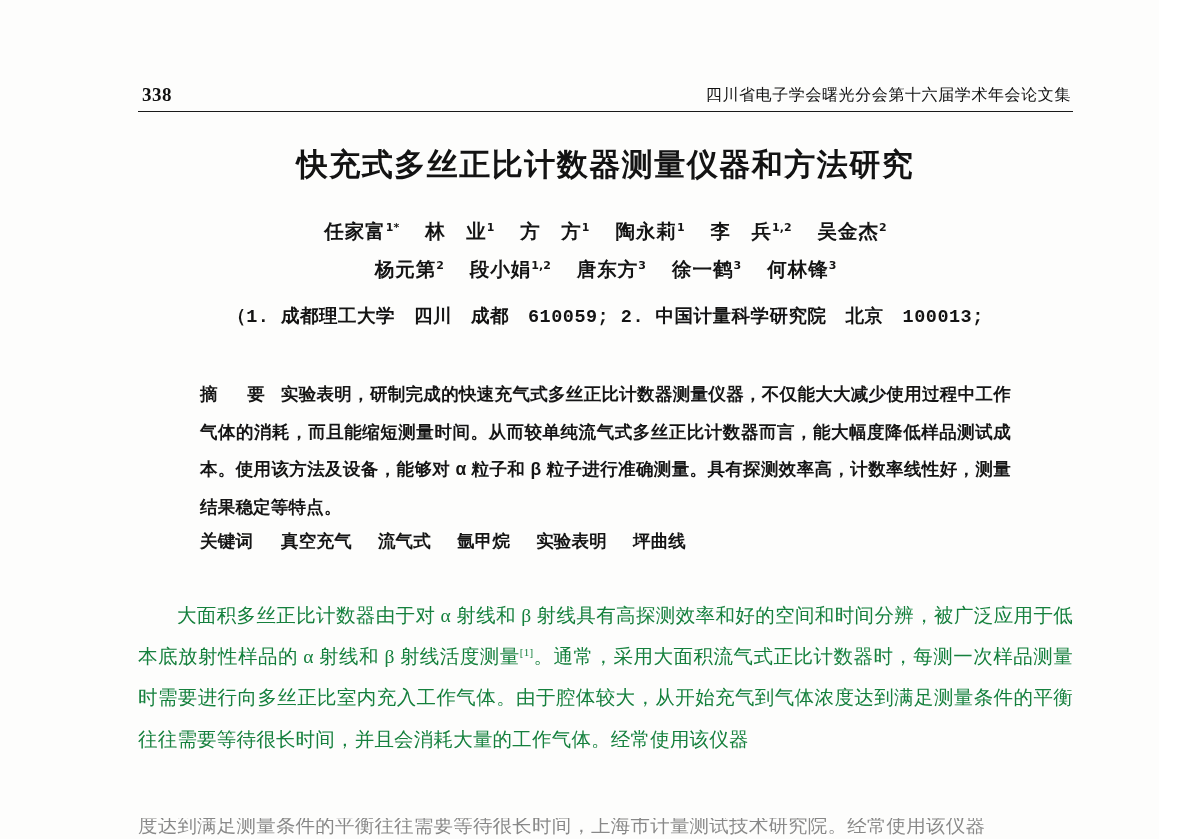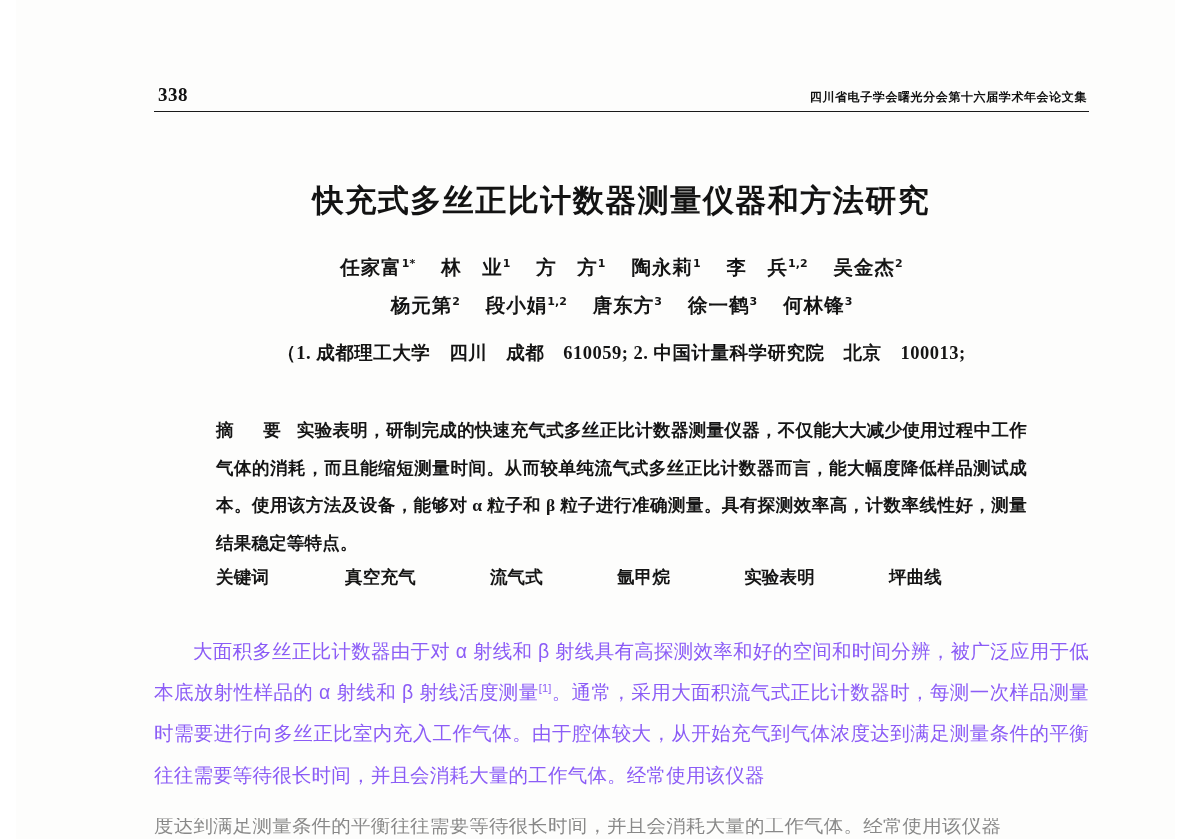--- a/index.html
+++ b/index.html
@@ -10,21 +10,21 @@
   body {
     width: 1200px;
     height: 839px;
     font-family: "DejaVu Sans", "Liberation Sans", sans-serif;
     color: #141414;
     position: relative;
     overflow: hidden;
   }
   .page {
     position: absolute;
-    left: 16px; top: 0;
+    left: 0; top: 0;
     width: 1159px;
     height: 839px;
     background: #fdfdfc;
   }
   .content {
     position: absolute;
     left: 138px;
     top: 84px;
     width: 935px;
   }
@@ -40,36 +40,36 @@
   .runhead .folio {
     font-family: "Liberation Serif", serif;
     font-size: 19px;
     font-weight: bold;
     letter-spacing: 0.5px;
     color: #111;
     padding-left: 4px;
   }
   .runhead .journal {
     font-family: "DejaVu Sans", sans-serif;
-    font-size: 12px;
-    font-weight: bold;
+    font-size: 16px;
+    font-weight: normal;
     color: #111;
     letter-spacing: 0.6px;
     padding-right: 2px;
     text-align: center;
   }
 
   
   .title {
     text-align: center;
     font-family: "DejaVu Sans", sans-serif;
     font-size: 31px;
     font-weight: bold;
     letter-spacing: 1.5px;
-    margin-top: 68px;
+    margin-top: 32px;
     color: #131313;
   }
 
   
   .authors {
     text-align: center;
     margin-top: 27px;
     font-family: "DejaVu Sans", sans-serif;
     font-size: 19.5px;
     font-weight: bold;
@@ -83,33 +83,33 @@
     font-weight: bold;
     vertical-align: super;
     letter-spacing: 0;
   }
   .author-sep { display: inline-block; width: 26px; }
 
   
   .affils {
     text-align: center;
     margin-top: 10px;
-    font-family: Liberation Serif, serif;
+    font-family: Liberation Mono, monospace;
     font-size: 18.5px;
     font-weight: bold;
     color: #141414;
     line-height: 2.0;
     letter-spacing: 0.5px;
   }
 
   
   .abstract {
     margin-top: 40px;
     padding: 0 62px 0 62px;
-    font-family: Liberation Serif, serif;
+    font-family: Liberation Sans, sans-serif;
     font-size: 17.5px;
     font-weight: bold;
     line-height: 2.15;
     color: #151515;
     text-align: justify;
     letter-spacing: 0.2px;
   }
   .abstract .lead {
     letter-spacing: 6px;
     margin-right: 10px;
@@ -117,29 +117,29 @@
   .keywords {
     margin-top: 2px;
     padding: 0 62px;
     font-family: "DejaVu Sans", sans-serif;
     font-size: 17.5px;
     font-weight: bold;
     color: #151515;
     letter-spacing: 0.2px;
   }
   .keywords .kw-label { margin-right: 28px; }
-  .keywords .kw { margin-right: 26px; margin-left: 48px; }
+  .keywords .kw { margin-right: 26px; }
 
   
   .body-text {
     margin-top: 42px;
-    font-family: Liberation Sans, sans-serif;
+    font-family: Liberation Serif, serif;
     font-size: 19.5px;
     line-height: 2.12;
-    color: #8b5cf6;
+    color: #15803d;
     text-align: justify;
     letter-spacing: 0.2px;
   }
   .body-text p { margin: 0; text-indent: 2em; }
   .body-text sup { font-size: 11px; vertical-align: super; }
 
   
   .clip-line {
     position: absolute;
     left: 138px;
@@ -189,15 +189,15 @@
       <span class="kw-label">关键词</span><span class="kw">真空充气</span><span class="kw">流气式</span><span class="kw">氩甲烷</span><span class="kw">实验表明</span><span class="kw">坪曲线</span>
     </div>
 
     <div class="body-text">
       <p><span>大面积多丝正比计数器由于对 α 射线和 β 射线具有高探测效率和好的空间和时间分辨，被广泛应用于低本底放射性样品的 α 射线和 β 射线活度测量</span><sup>[1]</sup><span>。通常，采用大面积流气式正比计数器时，每测一次样品测量时需要进行向多丝正比室内充入工作气体。由于腔体较大，从开始充气到气体浓度达到满足测量条件的平衡往往需要等待很长时间，并且会消耗大量的工作气体。经常使用该仪器</span></p>
     </div>
 
   </div>
 
   <div class="clip-line">
-    <div>度达到满足测量条件的平衡往往需要等待很长时间，并且会消耗大量的工作气体。经常使用该仪器</div>
+    <div>度达到满足测量条件的平衡往往需要等待很长时间，上海市计量测试技术研究院。经常使用该仪器</div>
   </div>
 </div>
 
 </body></html>

